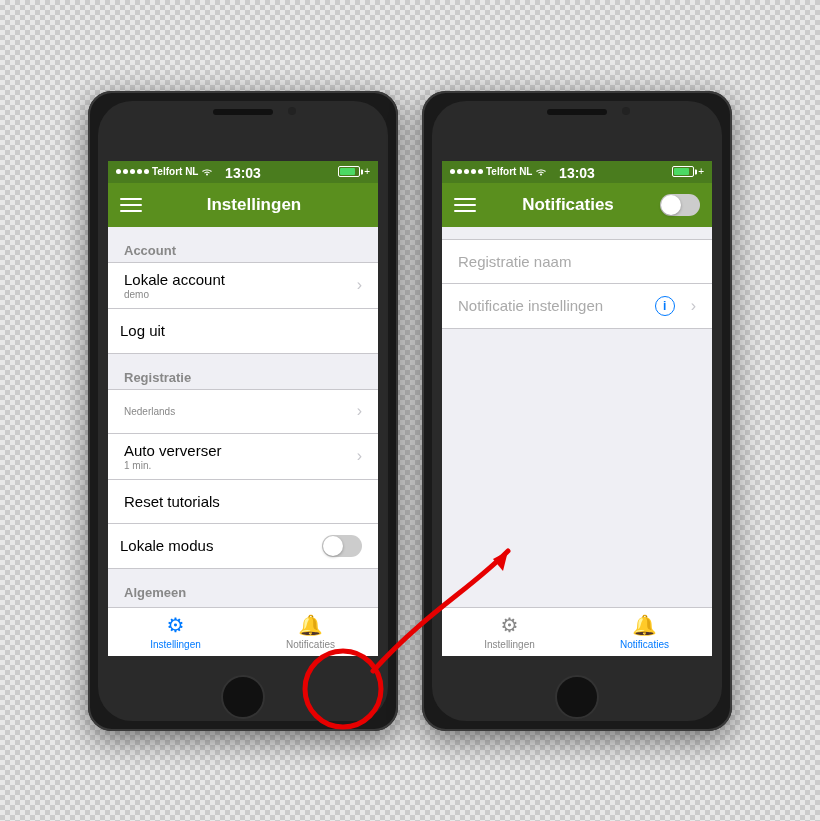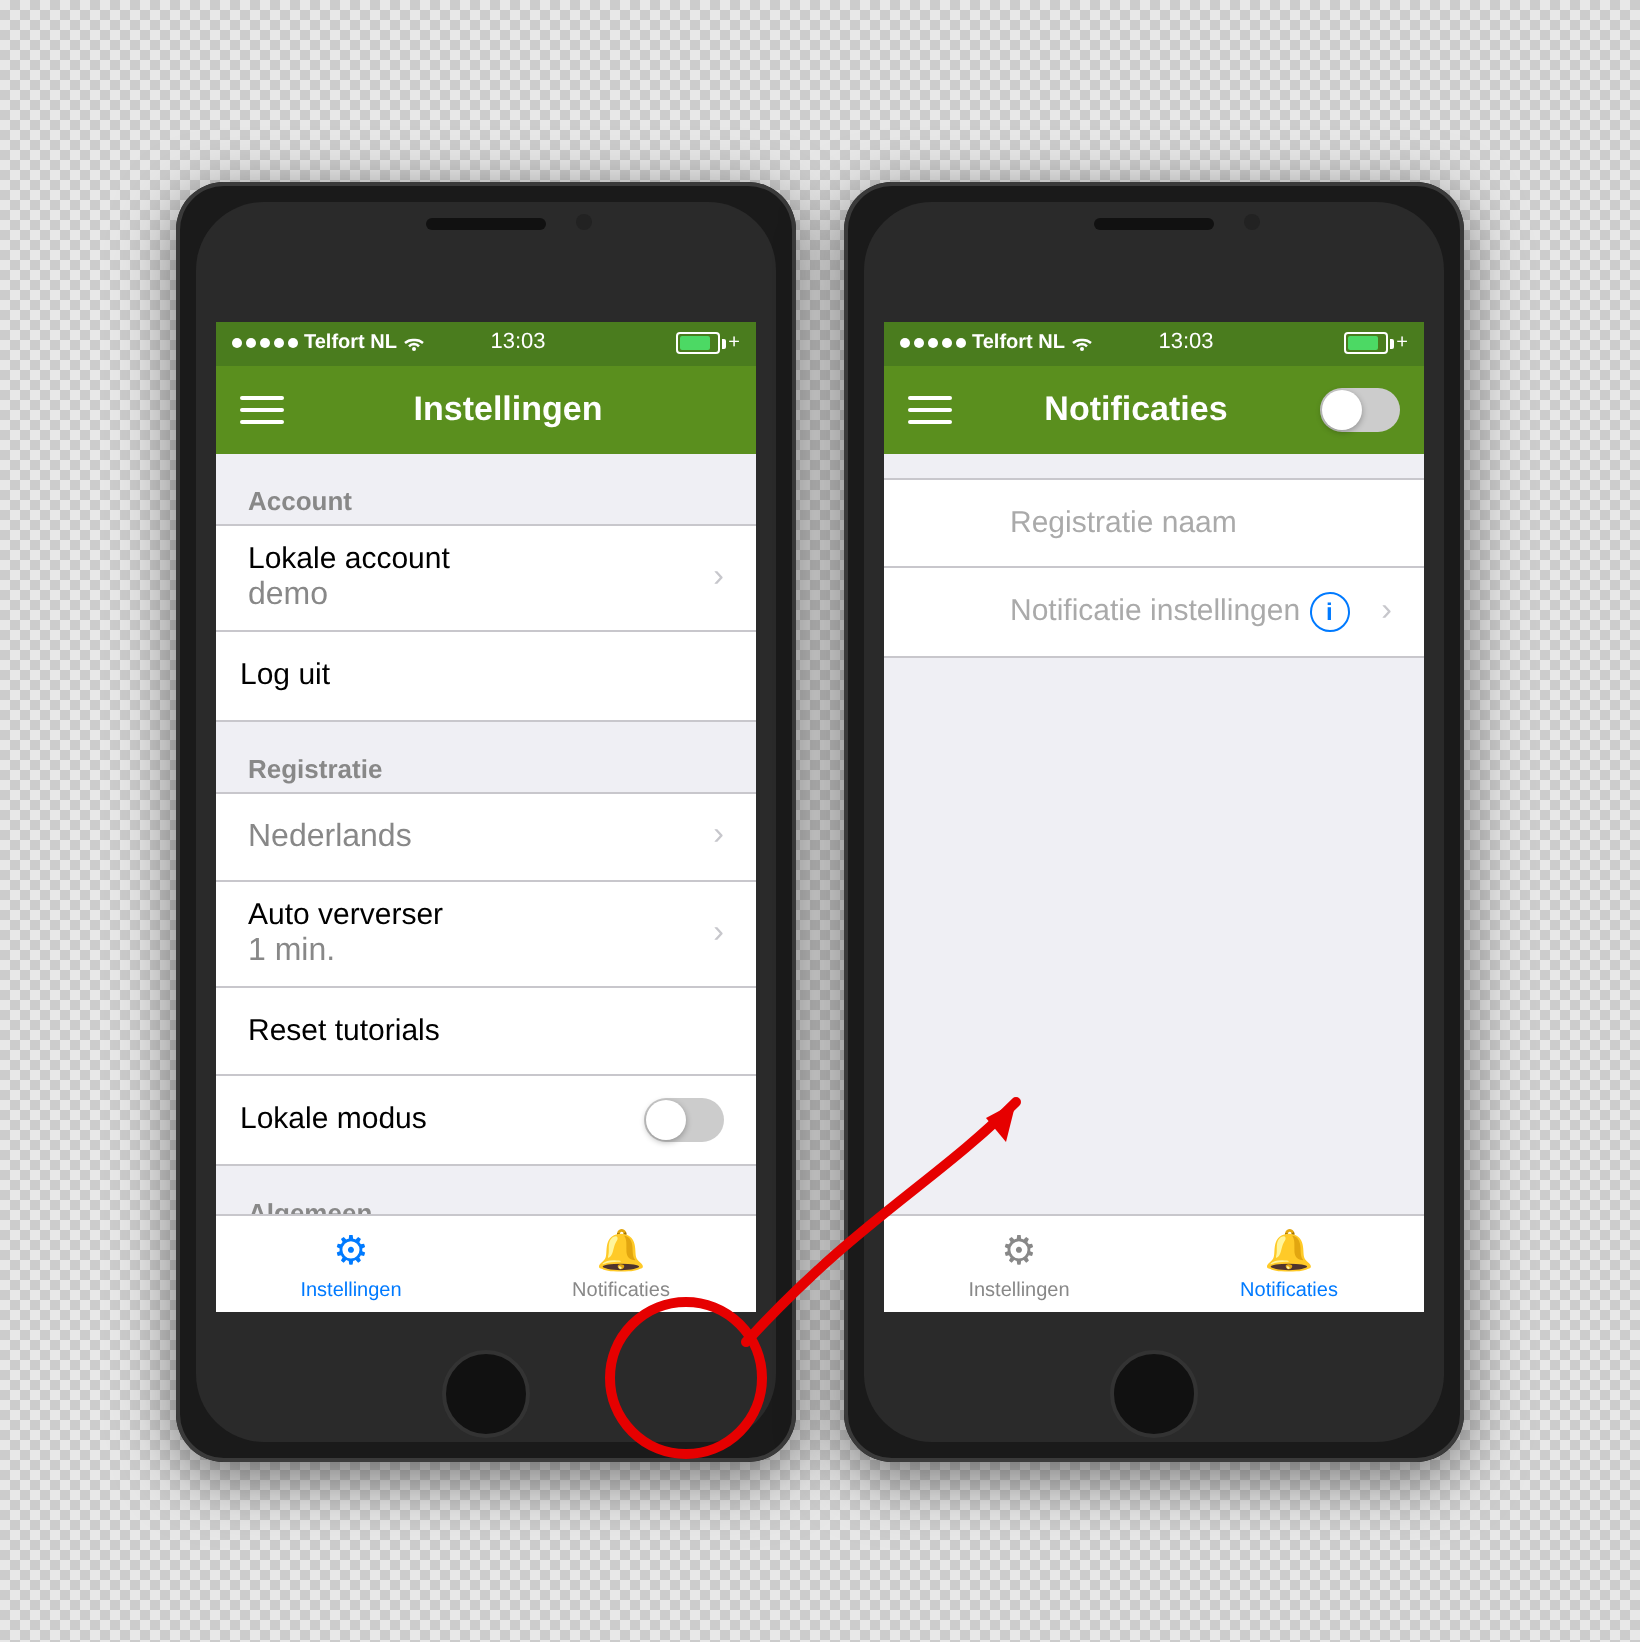--- a/index.html
+++ b/index.html
@@ -105,28 +105,27 @@
       display: flex;
       gap: 2px;
     }
     .status-dot {
       width: 5px;
       height: 5px;
       background: white;
       border-radius: 50%;
     }
     .status-time {
-      font-size: 11px;
+      font-size: 14px;
       color: white;
-      font-weight: 400;
+      font-weight: 700;
       position: absolute;
       left: 50%;
       transform: translateX(-50%);
       top: 4px;
-      margin-left: 16px;
     }
     .status-right {
       display: flex;
       align-items: center;
       gap: 4px;
     }
     .battery {
       width: 22px;
       height: 11px;
       border: 1.5px solid white;
@@ -241,21 +240,21 @@
       padding-left: 12px;
     }
     .list-item-content {
       flex: 1;
     }
     .list-item-title {
       font-size: 15px;
       color: #000;
     }
     .list-item-subtitle {
-      font-size: 16px;
+      font-size: 10px;
       color: #888;
       margin-top: 1px;
     }
     .chevron {
       color: #c7c7cc;
       font-size: 16px;
       margin-left: 8px;
     }
 
     
@@ -309,21 +308,20 @@
       background: white;
       cursor: pointer;
     }
     .notif-item:last-child {
       border-bottom: none;
     }
     .notif-item-label {
       flex: 1;
       font-size: 15px;
       color: #aaa;
-      margin-left: 47px;
     }
     .info-icon {
       width: 20px;
       height: 20px;
       border: 1.5px solid #007aff;
       border-radius: 50%;
       display: flex;
       align-items: center;
       justify-content: center;
       color: #007aff;

